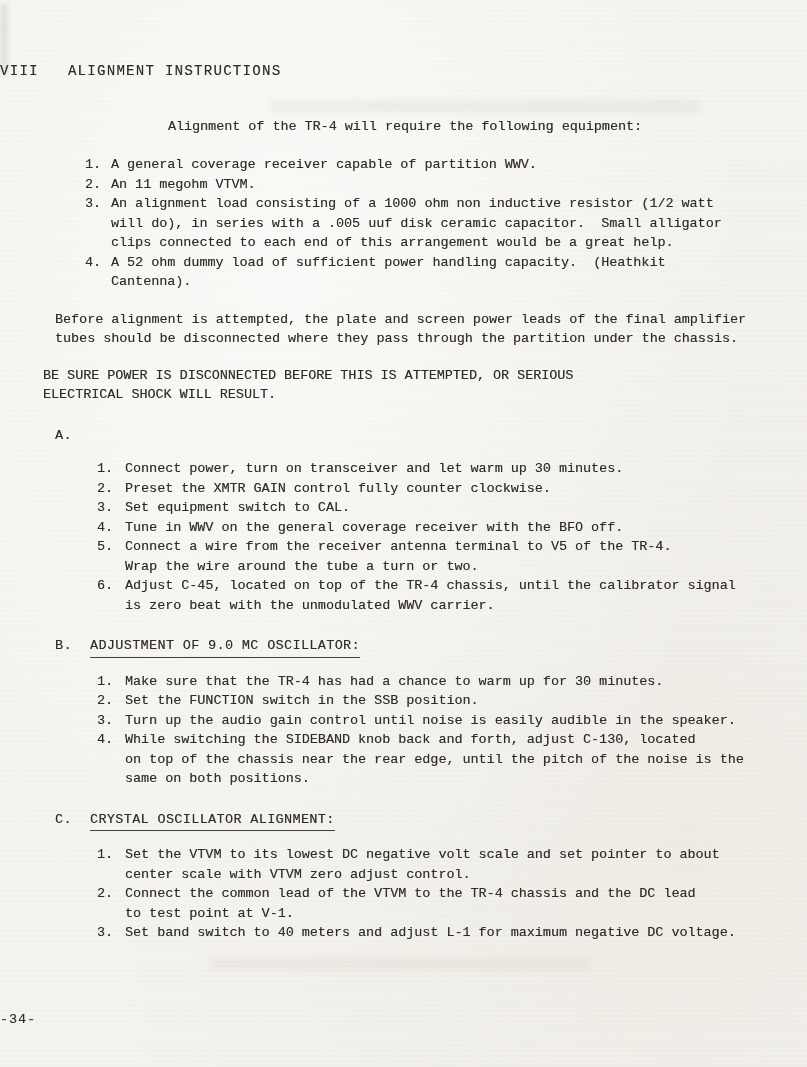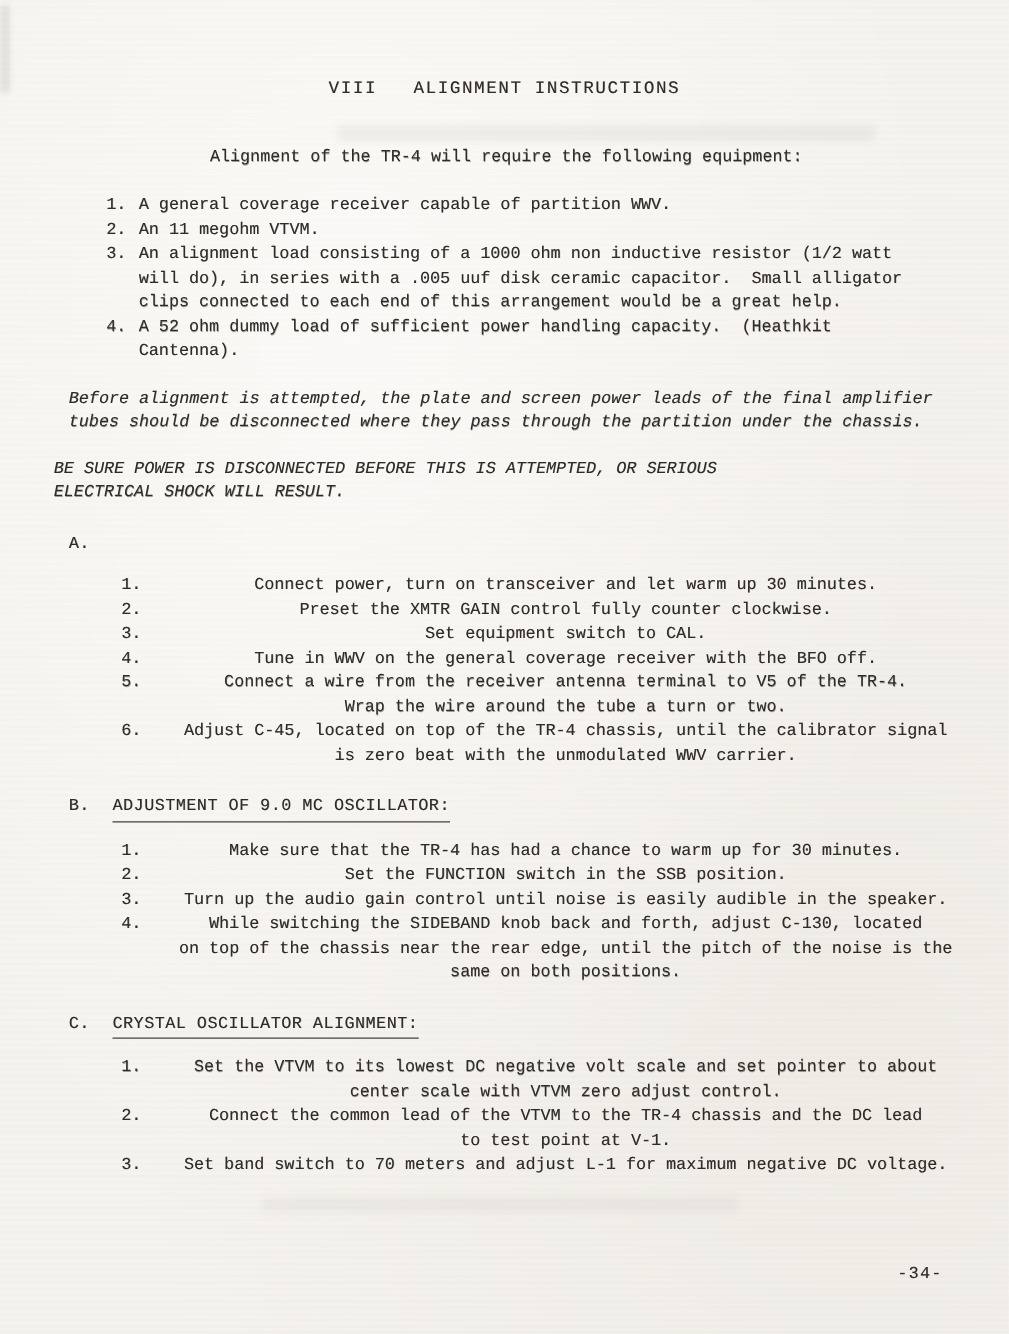--- a/index.html
+++ b/index.html
@@ -41,21 +41,21 @@
   .artifact.bleed-bottom {
     top: 958px; left: 210px; width: 380px; height: 12px;
     background: rgba(115,110,98,0.06);
   }
   .artifact.edge-smudge {
     top: 4px; left: 0px; width: 8px; height: 70px;
     background: rgba(60,55,48,0.10);
     filter: blur(2px);
   }
   .title {
-    text-align: center;
+    text-align: left;
     font-size: 14px;
     letter-spacing: 1.3px;
     white-space: pre;
     margin: 0;
     font-weight: normal;
   }
   .lead {
     margin: 35px 52px 0 55px;
     white-space: pre-wrap;
     text-align: center;
@@ -65,25 +65,24 @@
   }
   .list .li {
     display: flex;
     align-items: flex-start;
   }
   .equipment { margin-left: 85px; }
   .equipment .num { width: 26px; flex: 0 0 26px; }
   .equipment .txt { width: 652px; white-space: pre-wrap; }
   .steps { margin-left: 97px; }
   .steps .num { width: 28px; flex: 0 0 28px; }
-  .steps .txt { width: 655px; white-space: pre-wrap; text-align: center; }
+  .steps .txt { width: 655px; white-space: pre-wrap; }
   .para {
     margin: 18px 48px 0 55px;
     white-space: pre-wrap;
-    font-style: italic;
   }
   .para.caution { margin-top: 17px; margin-left: 43px; }
   .sec-heading {
     display: flex;
     margin: 21px 0 0 55px;
     letter-spacing: 0.4px;
   }
   .sec-heading .letter {
     width: 35px;
     flex: 0 0 35px;
@@ -91,21 +90,21 @@
   .sec-heading .ht {
     border-bottom: 1.4px solid rgba(47,44,39,0.9);
     padding-bottom: 1px;
   }
   .sec-heading + .list { margin-top: 14px; }
   .footer {
     position: absolute;
     top: 1010px;
     left: 0;
     width: 754px;
-    text-align: right;
+    text-align: left;
     letter-spacing: 1px;
   }
 </style>
 </head>
 <body>
 
 <div class="page">
 
   <div class="artifact edge-smudge"></div>
   <div class="artifact bleed-top"></div>
@@ -210,19 +209,19 @@
       <span class="txt">Set the VTVM to its lowest DC negative volt scale and set pointer to about
 center scale with VTVM zero adjust control.</span>
     </div>
     <div class="li">
       <span class="num">2.</span>
       <span class="txt">Connect the common lead of the VTVM to the TR-4 chassis and the DC lead
 to test point at V-1.</span>
     </div>
     <div class="li">
       <span class="num">3.</span>
-      <span class="txt">Set band switch to 70 meters and adjust L-1 for maximum negative DC voltage.</span>
+      <span class="txt">Set band switch to 40 meters and adjust L-1 for maximum negative DC voltage.</span>
     </div>
   </div>
 
   <div class="footer">-34-</div>
 
 </div>
 
 </body></html>

